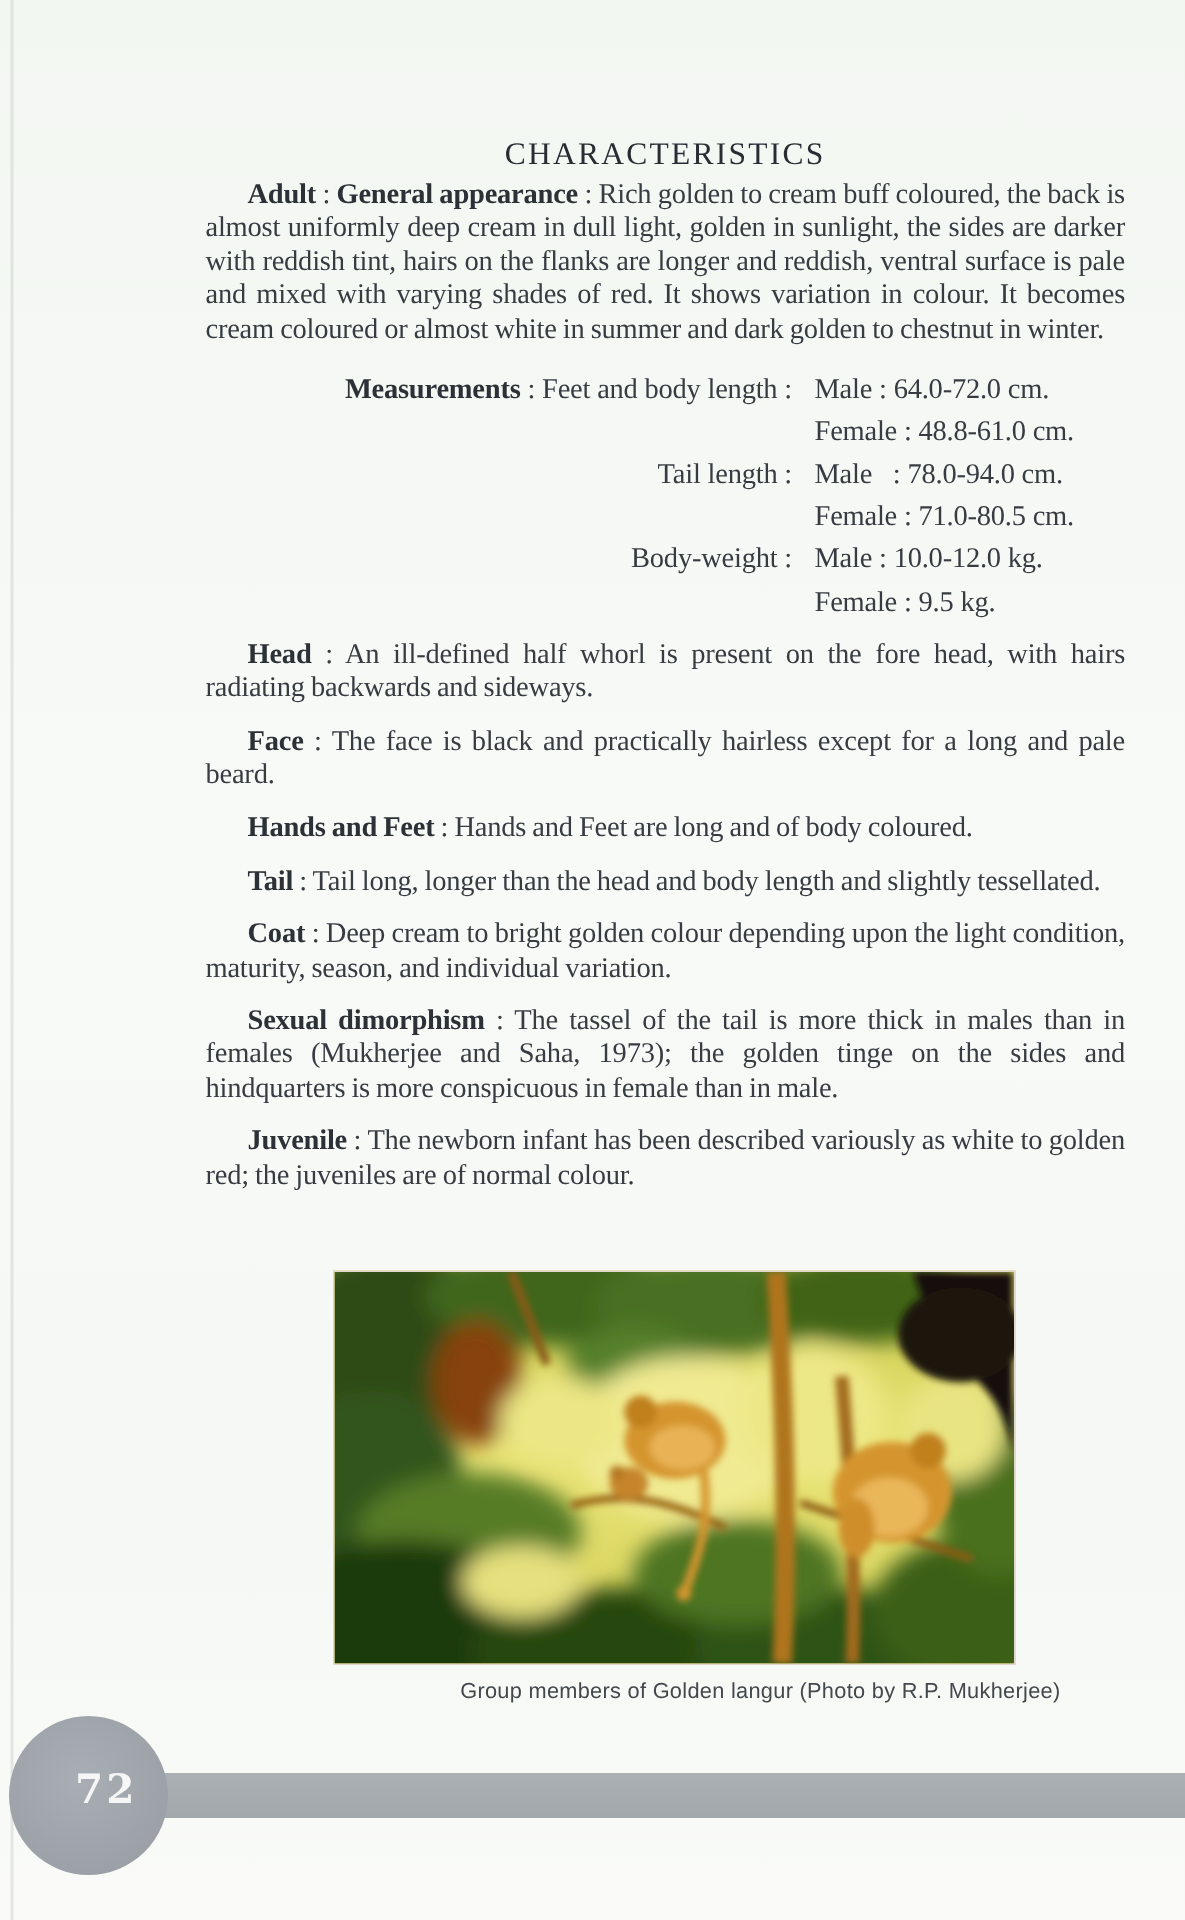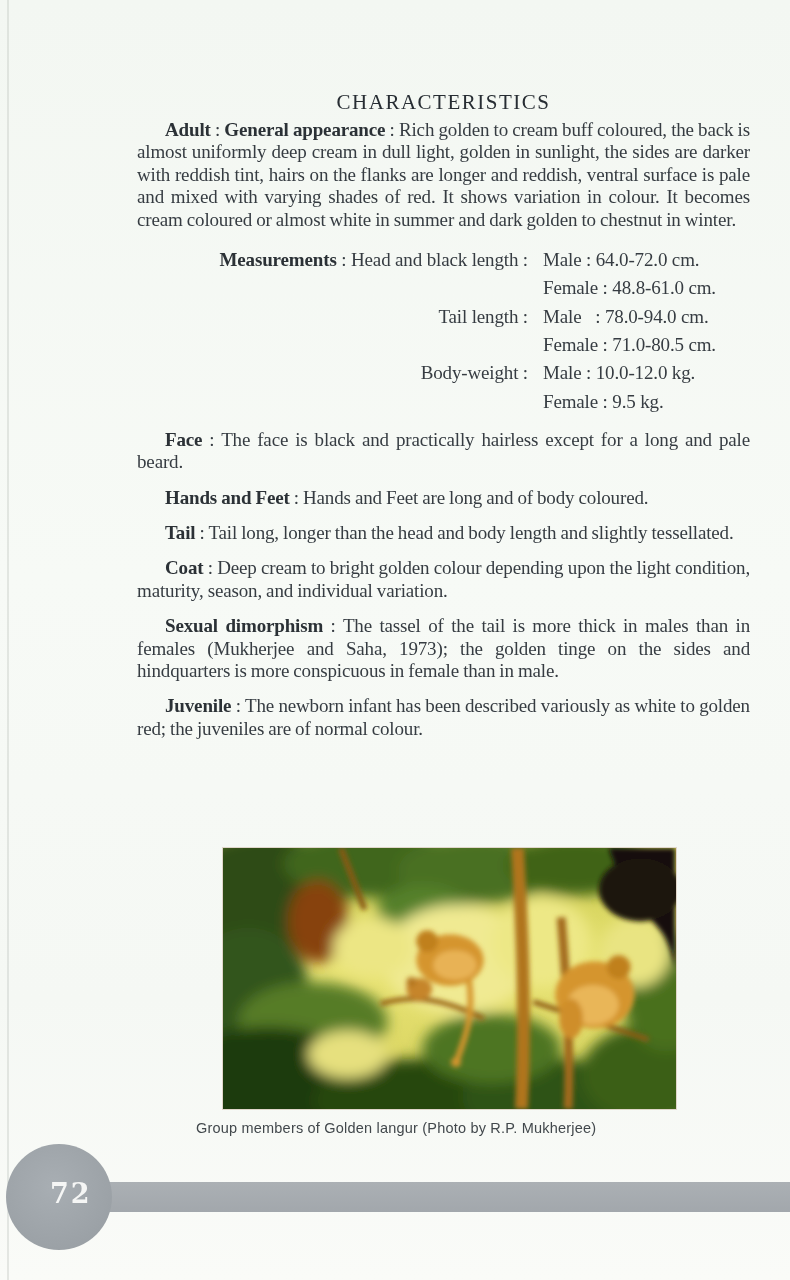--- a/index.html
+++ b/index.html
@@ -37,22 +37,22 @@
   .meas-label{width:391px;text-align:right;white-space:pre;}
   .meas-value{margin-left:15px;white-space:pre;}
   figure.photo{
     position:absolute;left:222px;top:847px;width:455px;height:263px;
     margin:0;padding:0;overflow:hidden;
     border:1px solid #e0d6ca;box-sizing:border-box;
     background:#dcd75e;
   }
   figure.photo svg{display:block;}
   .caption{
-    position:absolute;left:196px;top:1120px;width:535px;
-    text-align:left;
+    position:absolute;left:172px;top:1120px;width:535px;
+    text-align:right;
     font-family:"Liberation Sans","DejaVu Sans",sans-serif;
     font-size:14.5px;color:#42484c;letter-spacing:0.2px;
   }
   .footer-bar{
     position:absolute;left:55px;right:0;top:1182px;height:30px;
     background:linear-gradient(180deg,#abb0b4,#a2a7ac);
     z-index:1;
   }
   .page-badge{
     position:absolute;left:6px;top:1144px;width:106px;height:106px;
@@ -74,21 +74,21 @@
 <div class="sheet">
   <div class="scan-edge"></div>
 
   <div class="content">
     <h1 class="title">CHARACTERISTICS</h1>
 
     <p class="para first"><span class="b">Adult</span><span> : </span><span class="b">General appearance</span><span> : </span><span>Rich golden to cream buff coloured, the back is almost uniformly deep cream in dull light, golden in sunlight, the sides are darker with reddish tint, hairs on the flanks are longer and reddish, ventral surface is pale and mixed with varying shades of red. It shows variation in colour. It becomes cream coloured or almost white in summer and dark golden to chestnut in winter.</span></p>
 
     <div class="meas">
       <div class="meas-row">
-        <div class="meas-label"><span class="b">Measurements</span><span> : </span><span>Head and black length :</span></div>
+        <div class="meas-label"><span class="b">Measurements</span><span> : </span><span>Feet and body length :</span></div>
         <div class="meas-value">Male : 64.0-72.0 cm.</div>
       </div>
       <div class="meas-row">
         <div class="meas-label"></div>
         <div class="meas-value">Female : 48.8-61.0 cm.</div>
       </div>
       <div class="meas-row">
         <div class="meas-label">Tail length :</div>
         <div class="meas-value">Male   : 78.0-94.0 cm.</div>
       </div>
@@ -99,20 +99,21 @@
       <div class="meas-row">
         <div class="meas-label">Body-weight :</div>
         <div class="meas-value">Male : 10.0-12.0 kg.</div>
       </div>
       <div class="meas-row">
         <div class="meas-label"></div>
         <div class="meas-value">Female : 9.5 kg.</div>
       </div>
     </div>
 
+    <p class="para after-meas"><span class="b">Head</span><span> : </span><span>An ill-defined half whorl is present on the fore head, with hairs radiating backwards and sideways.</span></p>
 
     <p class="para"><span class="b">Face</span><span> : </span><span>The face is black and practically hairless except for a long and pale beard.</span></p>
 
     <p class="para"><span class="b">Hands and Feet</span><span> : </span><span>Hands and Feet are long and of body coloured.</span></p>
 
     <p class="para"><span class="b">Tail</span><span> : </span><span>Tail long, longer than the head and body length and slightly tessellated.</span></p>
 
     <p class="para"><span class="b">Coat</span><span> : </span><span>Deep cream to bright golden colour depending upon the light condition, maturity, season, and individual variation.</span></p>
 
     <p class="para"><span class="b">Sexual dimorphism</span><span> : </span><span>The tassel of the tail is more thick in males than in females (Mukherjee and Saha, 1973); the golden tinge on the sides and hindquarters is more conspicuous in female than in male.</span></p>

